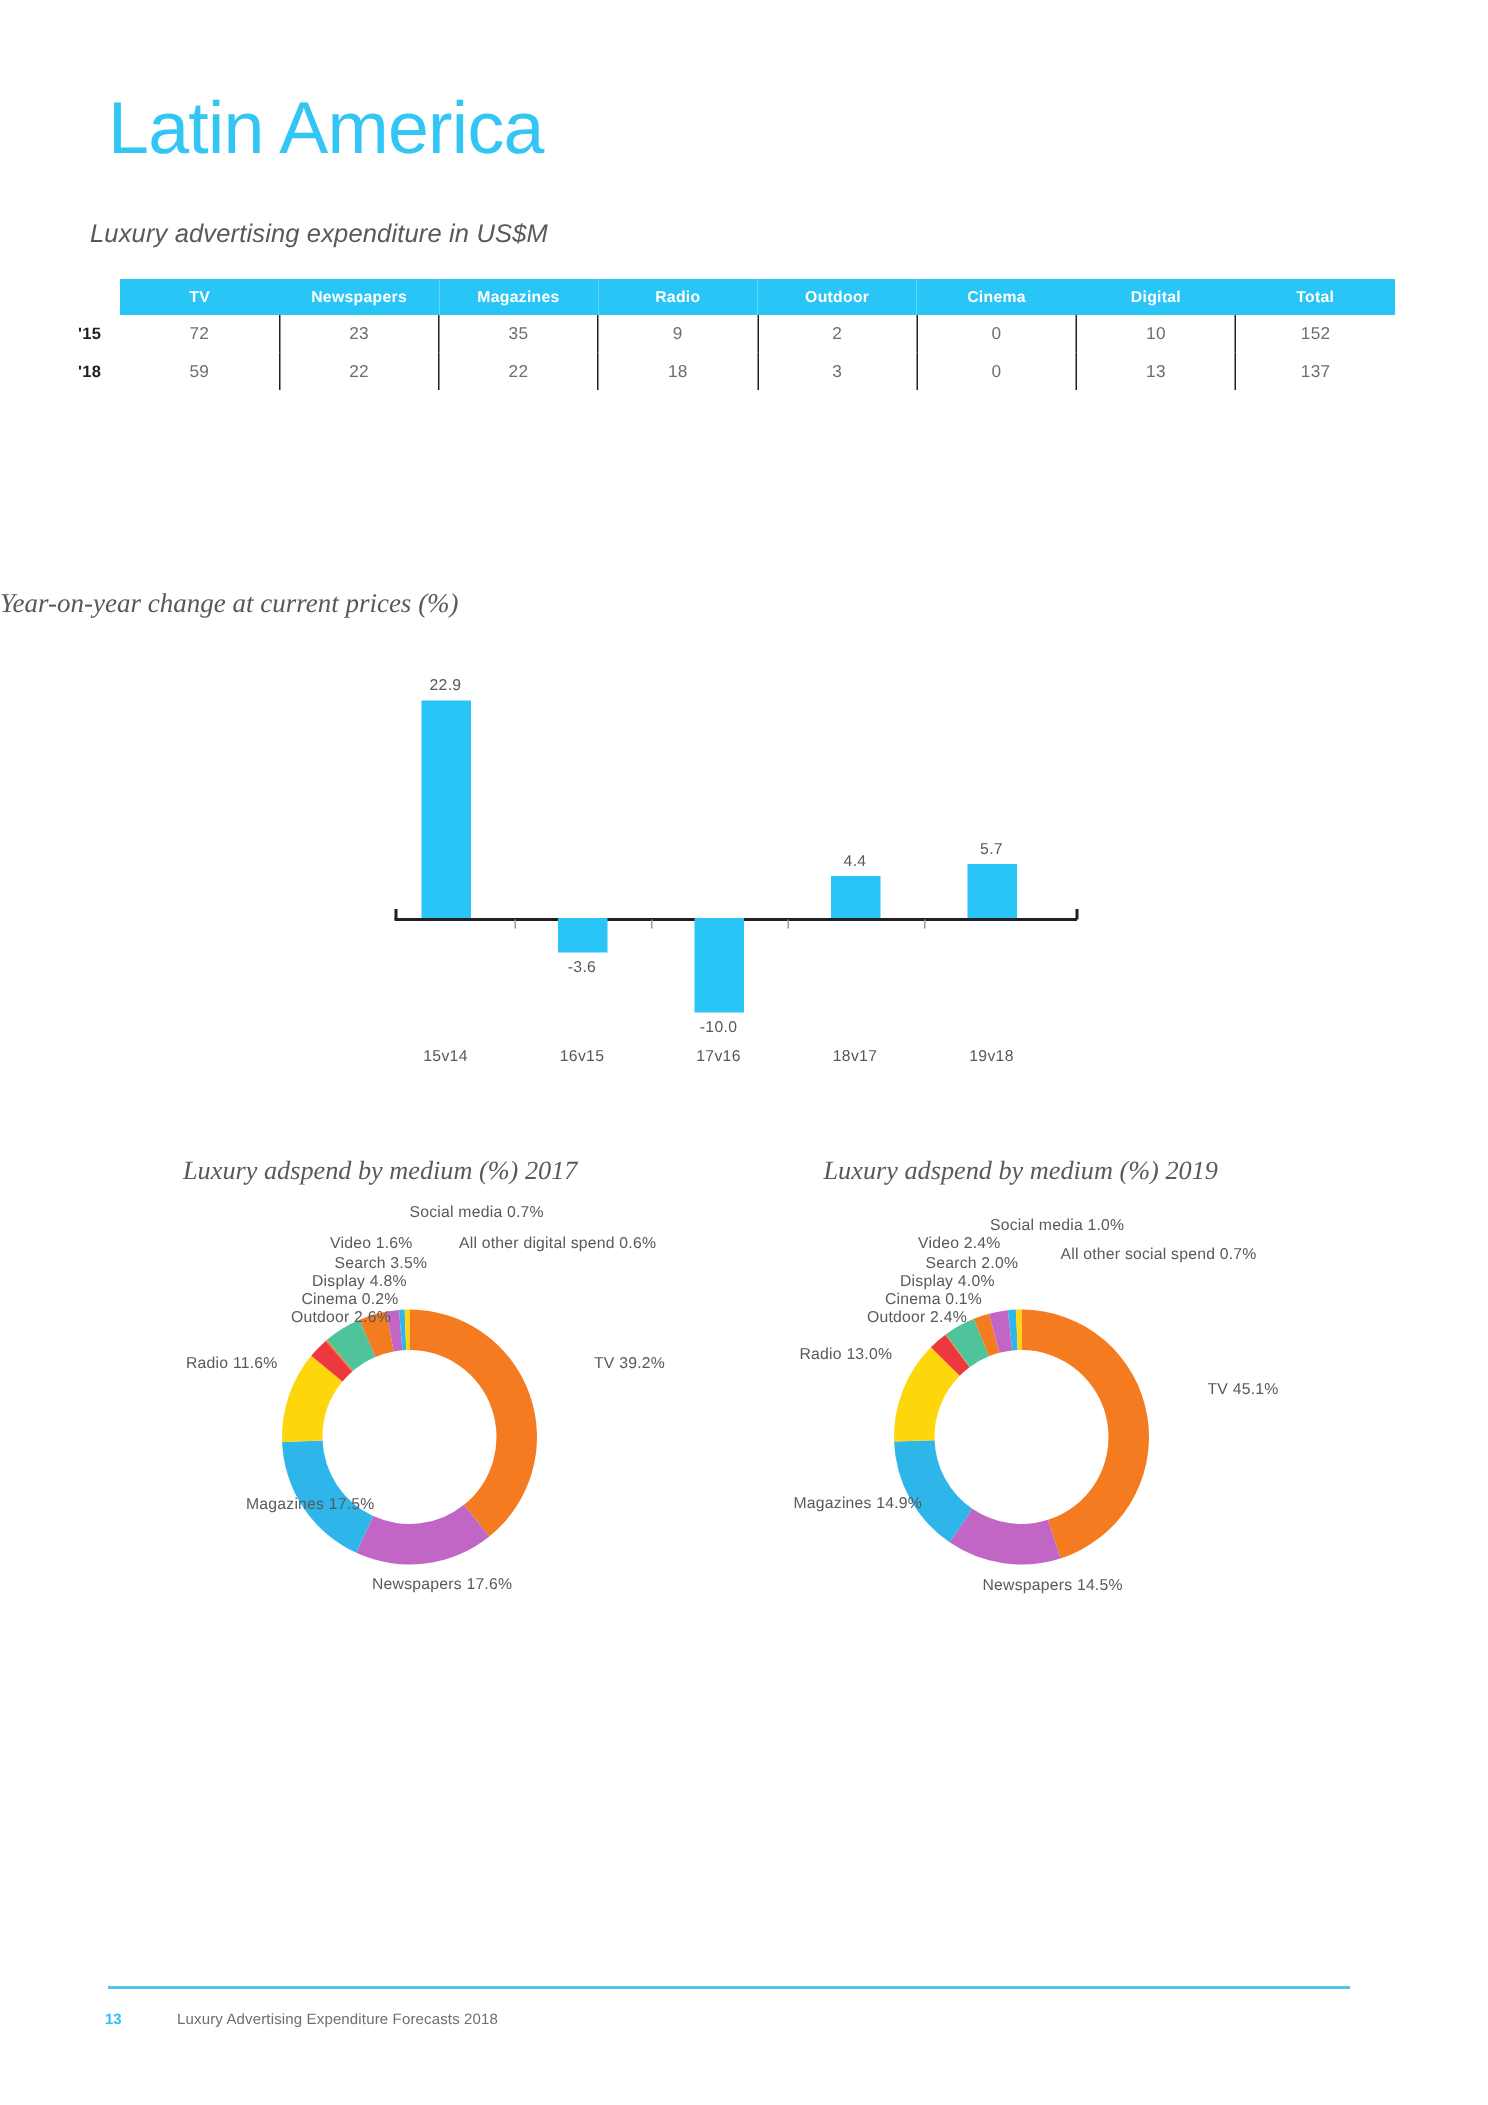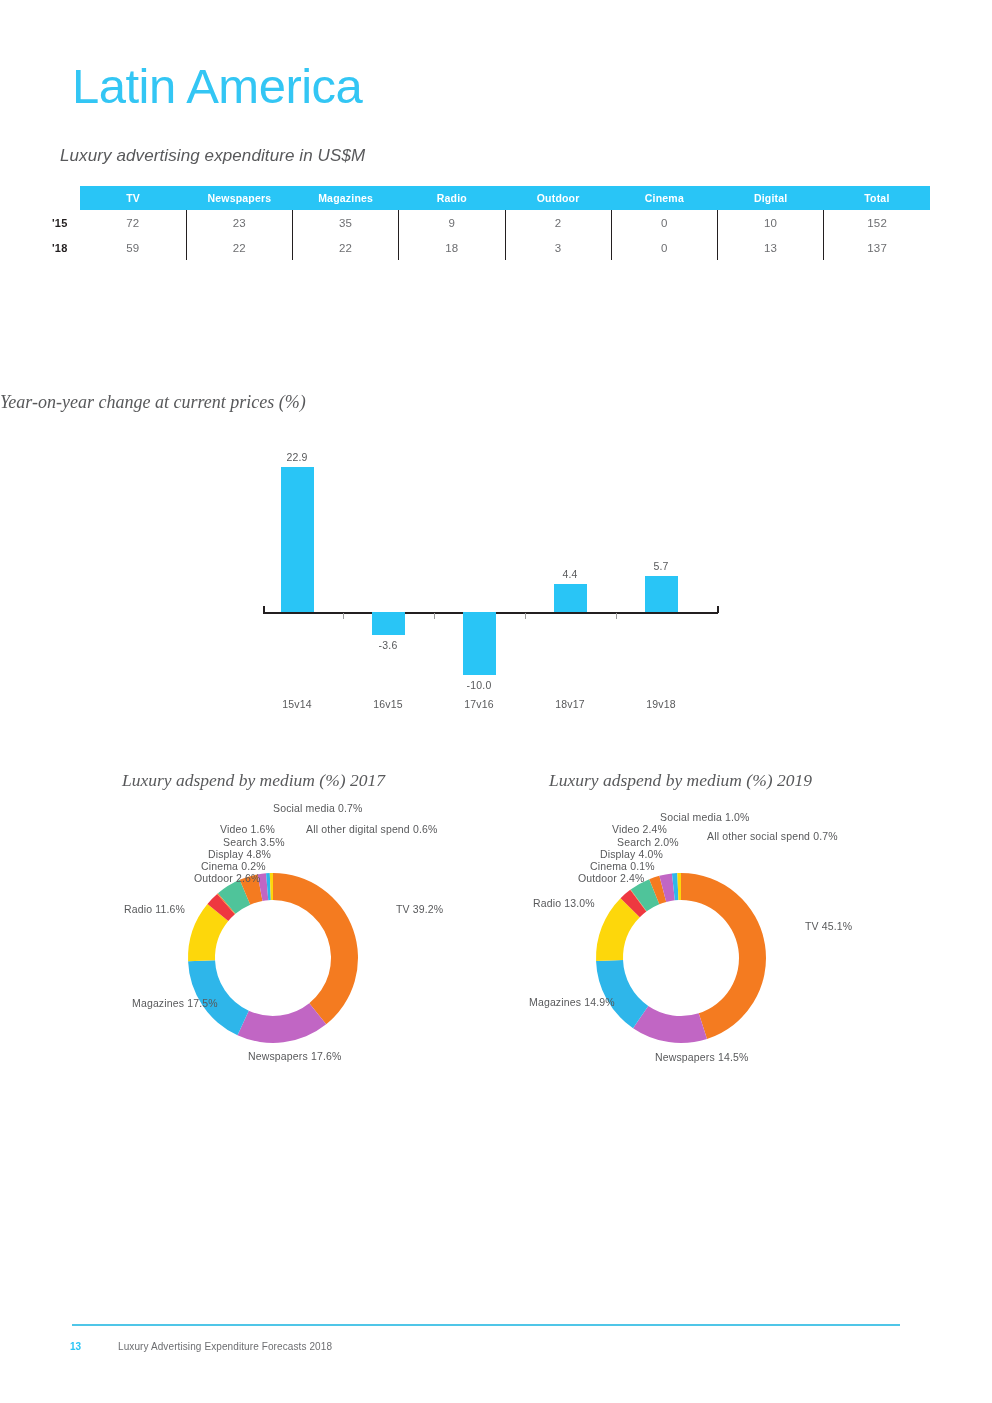--- a/index.html
+++ b/index.html
@@ -160,21 +160,21 @@
         <path d="M167.45869192060843 103.87665073886983 A85 85 0 0 1 177.14425725211902 93.92866473935055 L194.8866696543871 114.28073593979215 A58 58 0 0 0 188.277695663474 121.06877344534647 Z" fill="#EE3840"></path>
         <path d="M177.14425725211902 93.92866473935055 A85 85 0 0 1 177.9546050608216 93.2311456331836 L195.4396128650312 113.80478172617234 A58 58 0 0 0 194.8866696543871 114.28073593979215 Z" fill="#F47B20"></path>
         <path d="M177.9546050608216 93.2311456331836 A85 85 0 0 1 199.70175551876633 79.7936900597657 L210.278844942217 104.63569439372247 A58 58 0 0 0 195.4396128650312 113.80478172617234 Z" fill="#4FC49A"></path>
         <path d="M199.70175551876633 79.7936900597657 A85 85 0 0 1 217.58226345082477 74.4099682994424 L222.47966211938632 100.9620960160901 A58 58 0 0 0 210.278844942217 104.63569439372247 Z" fill="#F47B20"></path>
         <path d="M217.58226345082477 74.4099682994424 A85 85 0 0 1 226.05787134162756 73.283963444395 L228.2630180919341 100.19376329146952 A58 58 0 0 0 222.47966211938632 100.9620960160901 Z" fill="#C166C4"></path>
         <path d="M226.05787134162756 73.283963444395 A85 85 0 0 1 229.79312912230913 73.0605157822711 L230.81178222463447 100.04129312202028 A58 58 0 0 0 228.2630180919341 100.19376329146952 Z" fill="#2EB6EA"></path>
         <path d="M229.79312912230913 73.0605157822711 A85 85 0 0 1 233.00000000000014 73 L233.00000000000009 100 A58 58 0 0 0 230.81178222463447 100.04129312202028 Z" fill="#FDD70B"></path>
       </svg>
       <div class="dlbl" style="left: 336px; top: 103px; margin-left: 20px;">TV 39.2%</div>
       <div class="dlbl" style="left: 208px; top: 250px;">Newspapers 17.6%</div>
-      <div class="dlbl" style="left: 52px; top: 197px; padding-left: 40px;">Magazines 17.5%</div>
+      <div class="dlbl" style="left: 84px; top: 197px; padding-left: 40px;">Magazines 17.5%</div>
       <div class="dlbl" style="left: 84px; top: 103px;">Radio 11.6%</div>
       <div class="dlbl" style="left: 154px; top: 72px;">Outdoor 2.6%</div>
       <div class="dlbl" style="left: 161px; top: 60px;">Cinema 0.2%</div>
       <div class="dlbl" style="left: 168px; top: 48px;">Display 4.8%</div>
       <div class="dlbl" style="left: 183px; top: 36px;">Search 3.5%</div>
       <div class="dlbl" style="left: 180px; top: 23px;">Video 1.6%</div>
       <div class="dlbl" style="left: 233px; top: 2px;">Social media 0.7%</div>
       <div class="dlbl" style="left: 266px; top: 23px;">All other digital spend 0.6%</div>
     </div>
 

